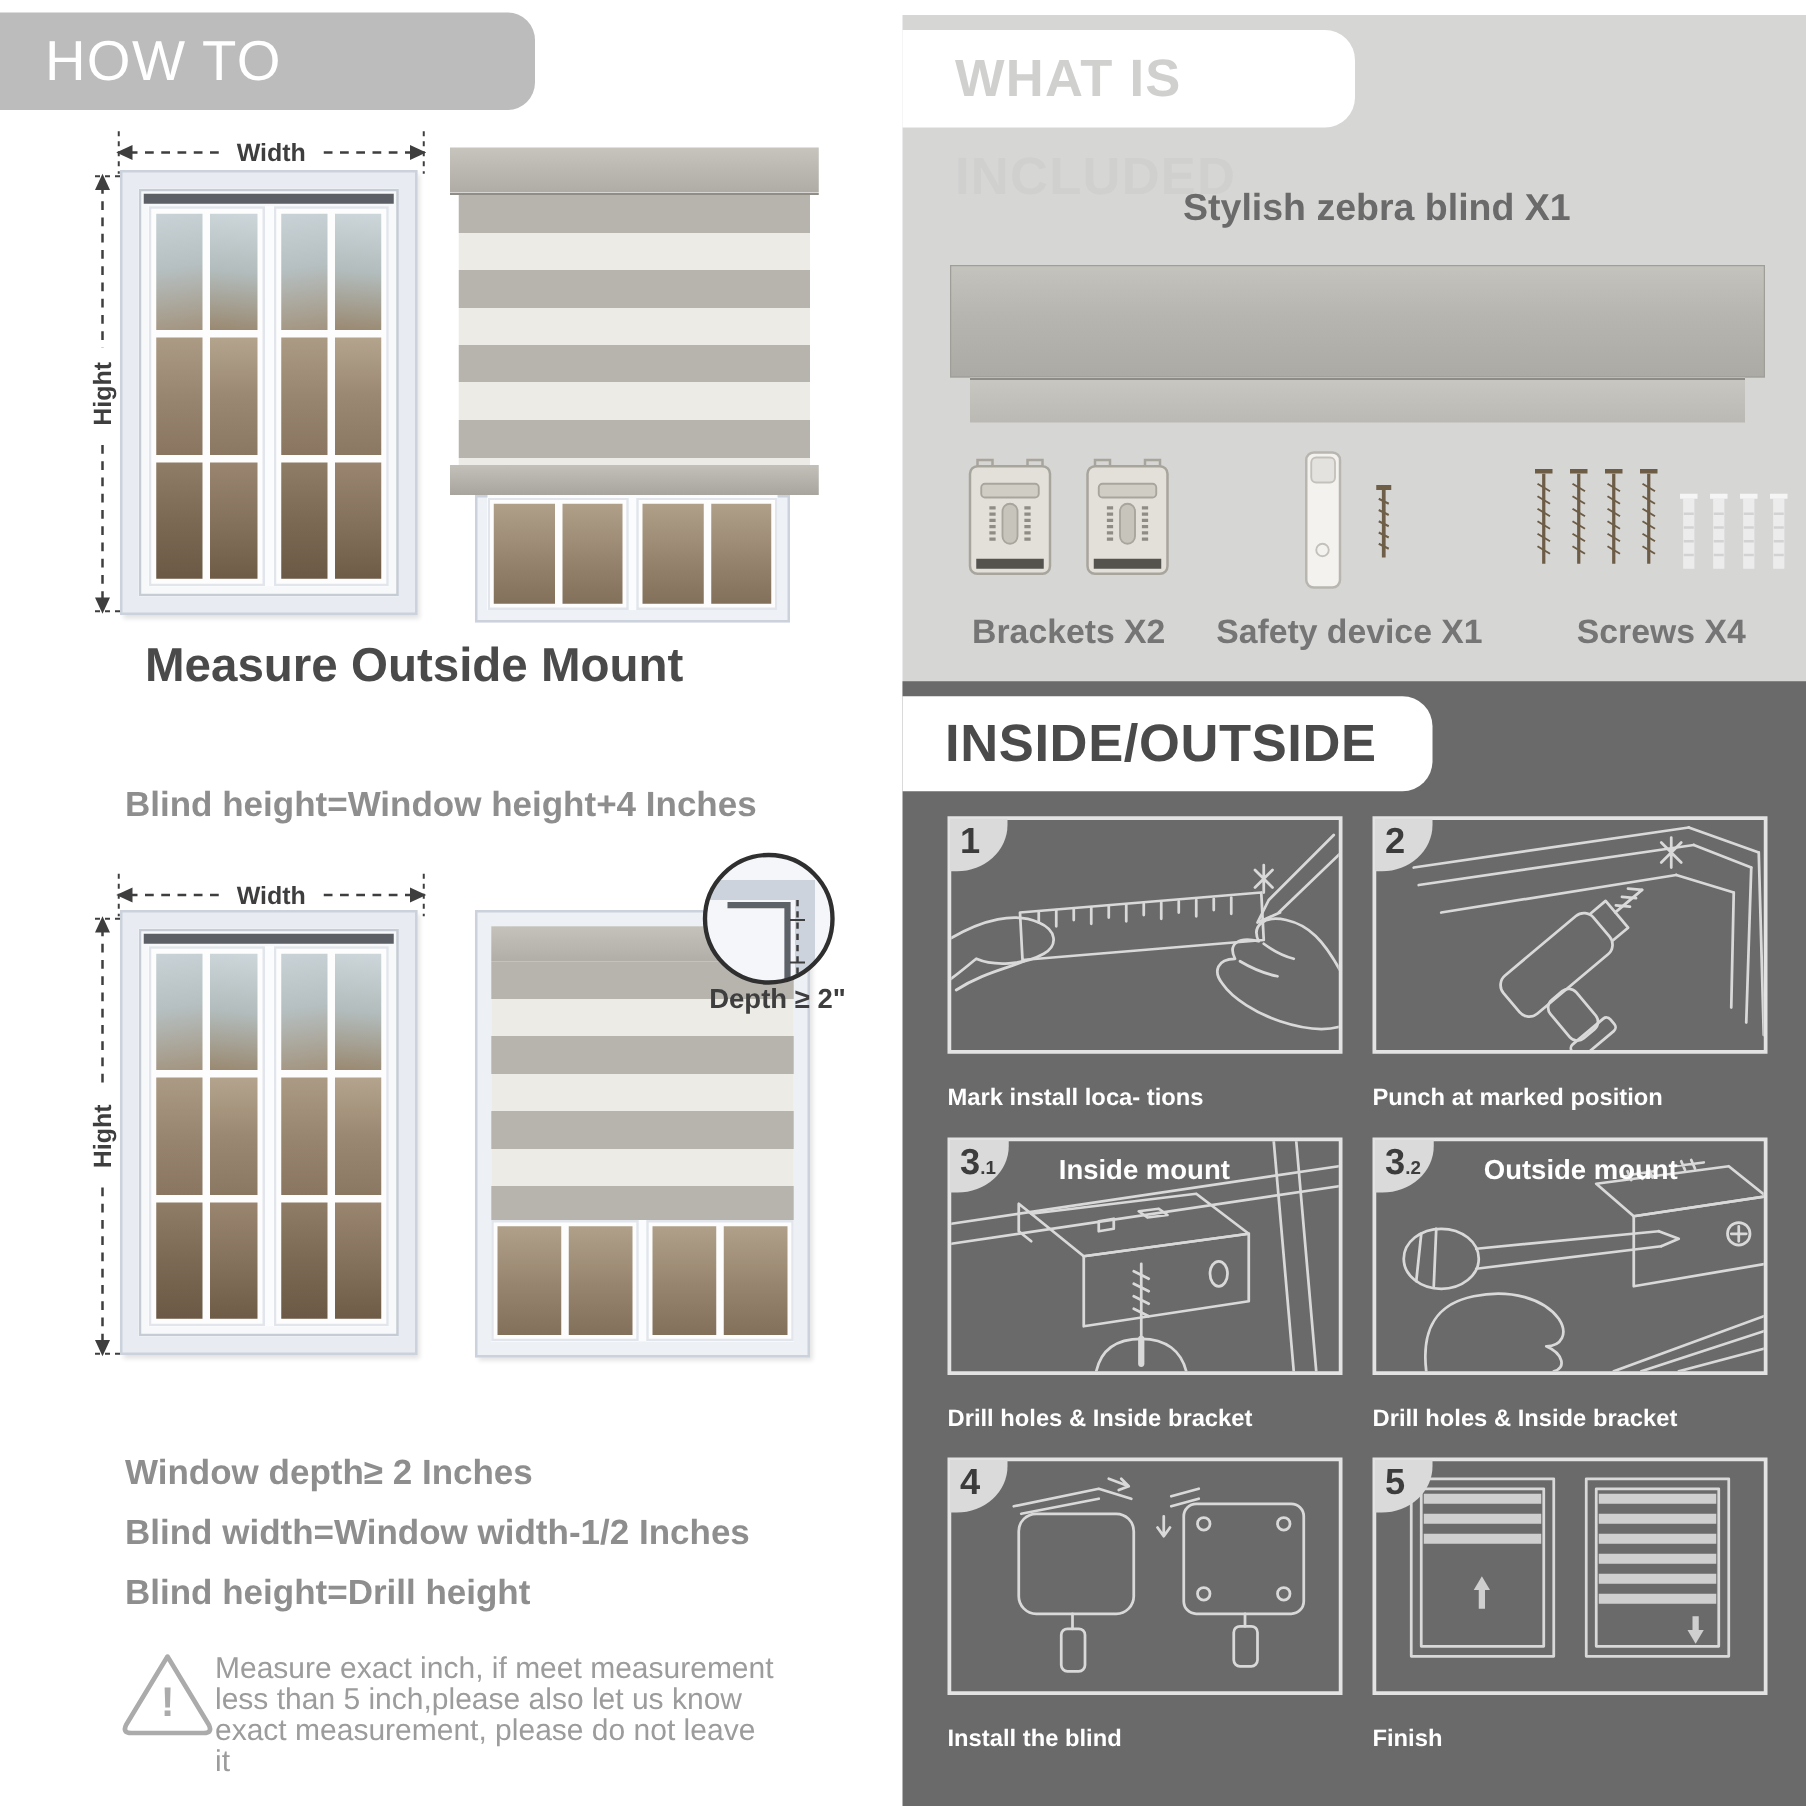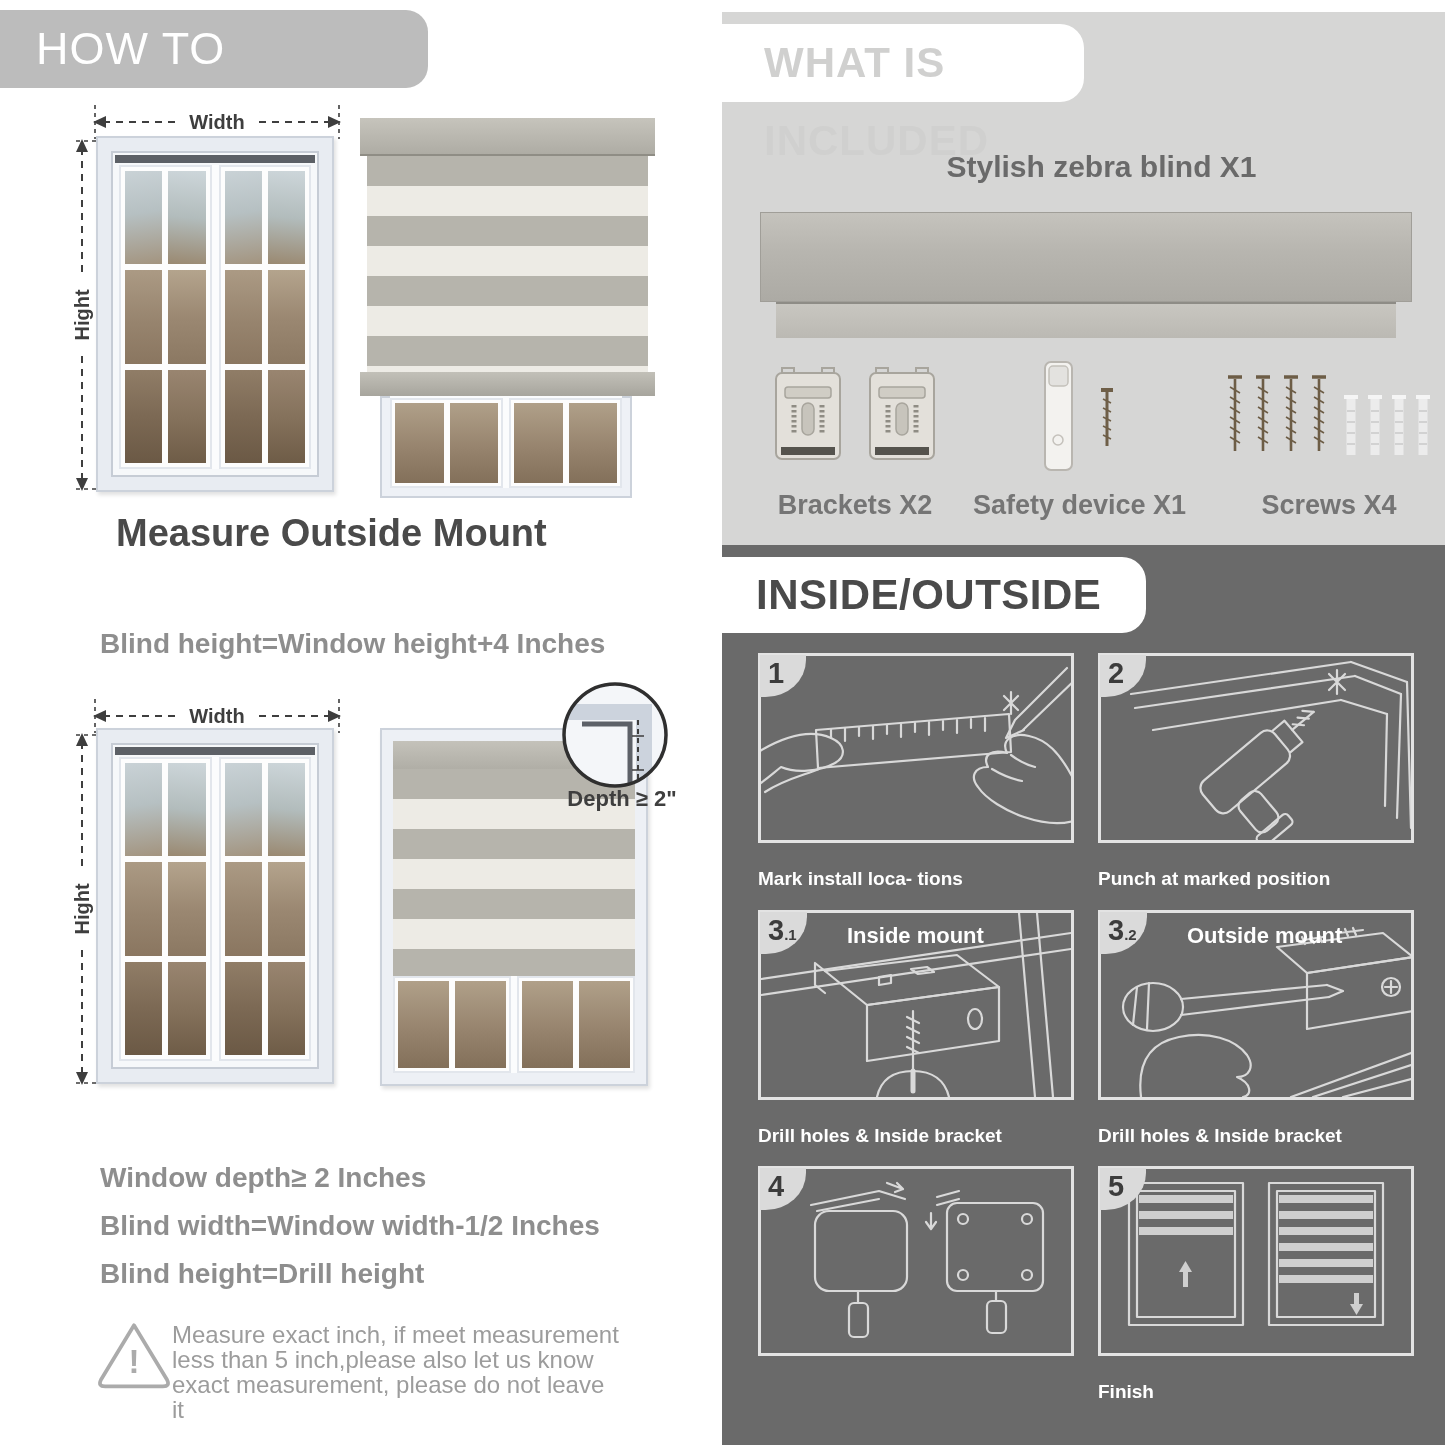--- a/index.html
+++ b/index.html
@@ -433,20 +433,21 @@
             <circle cx="266" cy="50" r="5"></circle>
             <circle cx="202" cy="106" r="5"></circle>
             <circle cx="266" cy="106" r="5"></circle>
           <path d="M176,28 l22,-6 M176,36 l22,-6"></path>
           <path d="M170,44 v14 M165,53 l5,7 l5,-7"></path>
           <path d="M235,122 v10"></path>
           <rect x="226" y="132" width="19" height="32" rx="5"></rect>
         </g>
       </svg>
     </div>
+    <div class="caption" style="left:36px;top:821px;">Install the blind</div>
 
     <div class="panel" style="left:376px;top:621px;">
       <span class="badge">
           <span>5</span>
           <span class="sub"></span>
         </span>
       <svg class="art" viewBox="0 0 310 184">
         <g stroke="#d9d9d9" stroke-width="2.2" fill="none" stroke-linejoin="round">
           <rect x="28" y="14" width="114" height="142"></rect>
           <rect x="36" y="22" width="98" height="126"></rect>

